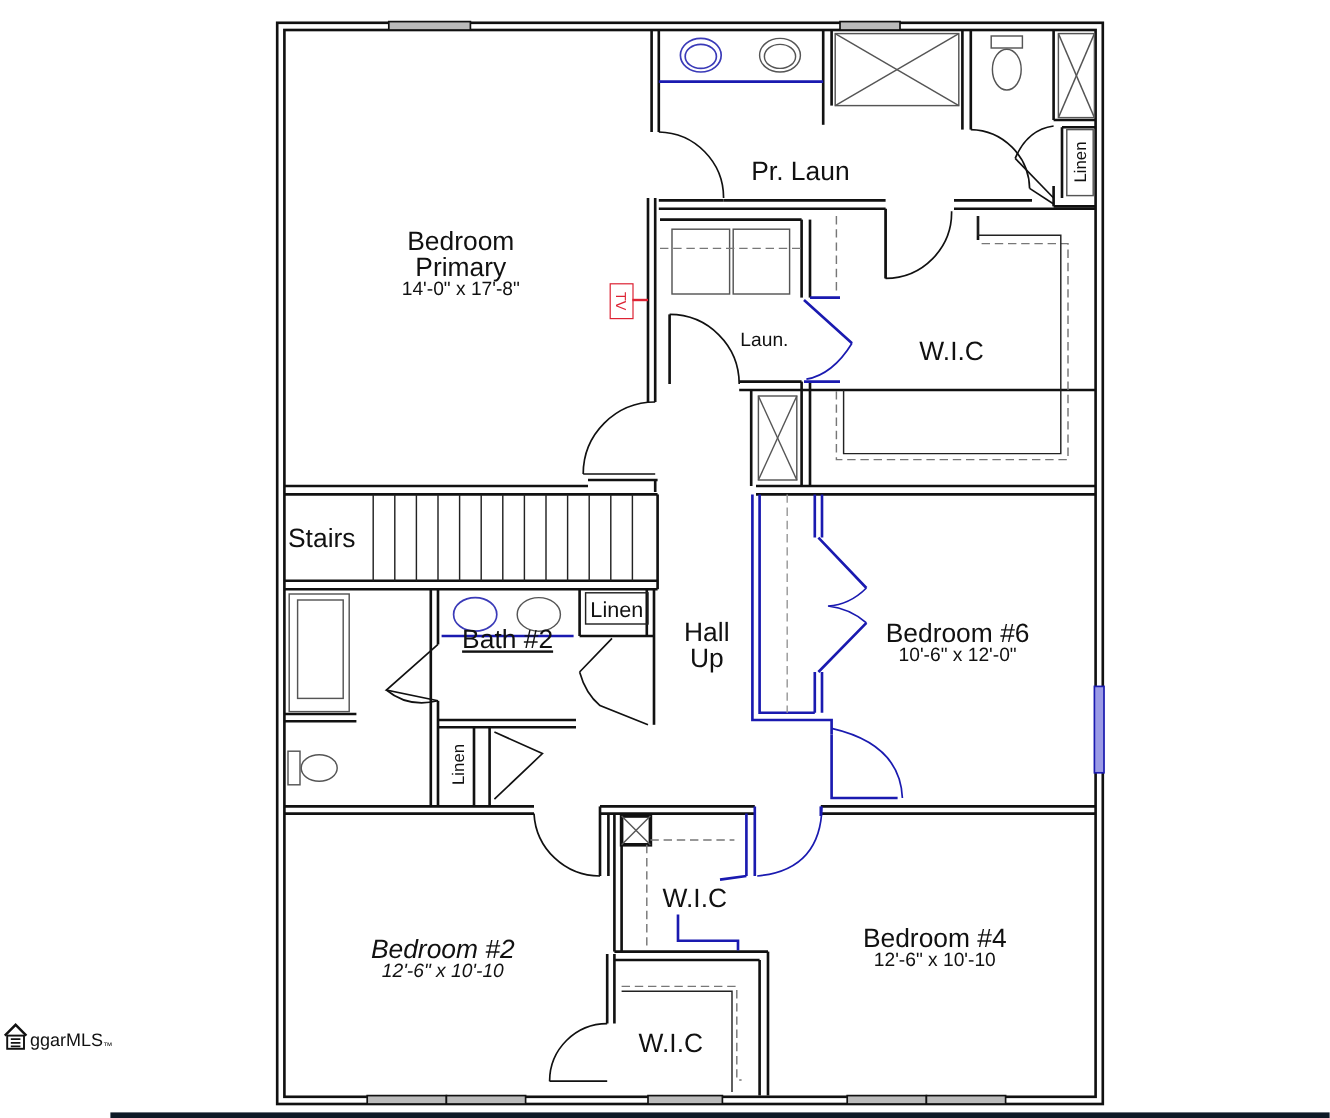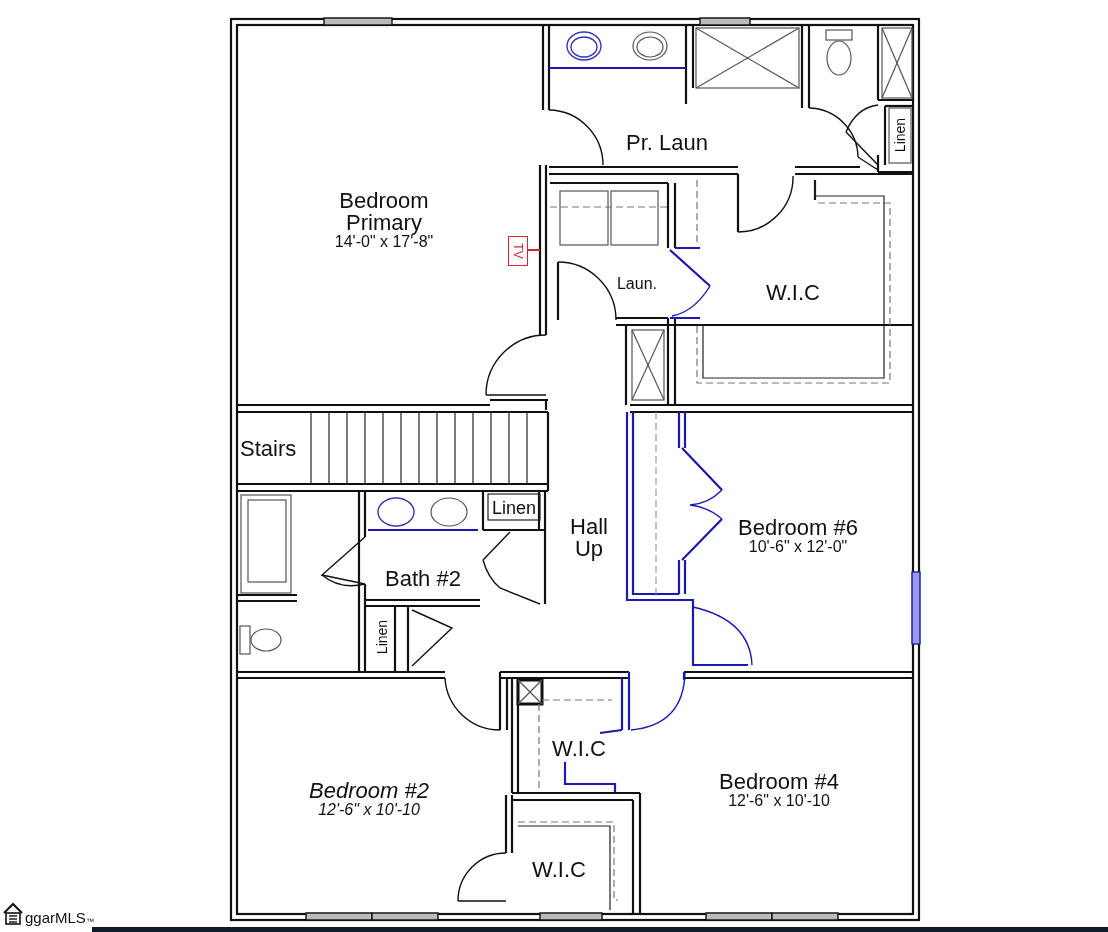--- a/index.html
+++ b/index.html
@@ -17,21 +17,21 @@
   .win { fill: #bbb; stroke: #111; stroke-width: 1.4; }
   .lbl { position: absolute; color: #111; text-align: center; white-space: nowrap; line-height: 1.0; }
   .big { font-size: 22px; }
   .mid { font-size: 18px; }
   .dim { font-size: 16px; }
   .small { font-size: 14px; }
   .rot { transform: rotate(-90deg); transform-origin: center center; }
   .tv { position: absolute; left: 508px; top: 236px; width: 18px; height: 28px; border: 1.5px solid #d23; color: #d23; font-size: 12px; display: flex; align-items: center; justify-content: center; }
   .tv span { transform: rotate(90deg); display: inline-block; }
   .footer-bar { position: absolute; left: 92px; top: 927px; width: 1016px; height: 5px; background: #0e1a26; }
-  .logo { position: absolute; left: 2px; top: 902px; display: flex; align-items: flex-end; font-size: 15px; color: #111; justify-content: space-between; }
+  .logo { position: absolute; left: 2px; top: 852px; display: flex; align-items: flex-end; font-size: 15px; color: #111; justify-content: space-between; }
   .logo svg { margin-right: 1px; }
   .logo sup { font-size: 8px; }
 </style>
 </head>
 <body>
 
 <svg id="plan" width="1108" height="932" viewBox="0 0 1108 932">
 
   <g>
     <rect class="wall" x="231" y="19" width="688" height="901"></rect>
@@ -278,21 +278,21 @@
 <div class="lbl big" style="left:612px;top:132px;width:110px;">Pr. Laun</div>
 <div class="lbl dim" style="left:606px;top:276px;width:62px;">Laun.</div>
 <div class="lbl big" style="left:748px;top:282px;width:90px;">W.I.C</div>
 <div class="lbl big" style="left:240px;top:438px;width:52px;">Stairs</div>
 
 <div class="lbl big" style="left:560px;top:516px;width:58px;">
   <div>Hall</div>
   <div>Up</div>
 </div>
 
-<div class="lbl big" style="left:372px;top:568px;width:102px;">Bath #2</div>
+<div class="lbl big" style="left:372px;top:522px;width:102px;text-decoration:underline;">Bath #2</div>
 <div class="lbl mid" style="left:487px;top:499px;width:54px;">Linen</div>
 <div class="lbl small rot" style="left:360px;top:630px;width:44px;">Linen</div>
 <div class="lbl small rot" style="left:878px;top:128px;width:44px;">Linen</div>
 
 <div class="lbl big" style="left:728px;top:517px;width:140px;">
   <div>Bedroom #6</div>
   <div class="dim">10'-6" x 12'-0"</div>
 </div>
 
 <div class="lbl big" style="left:296px;top:780px;width:146px;font-style:italic;">

